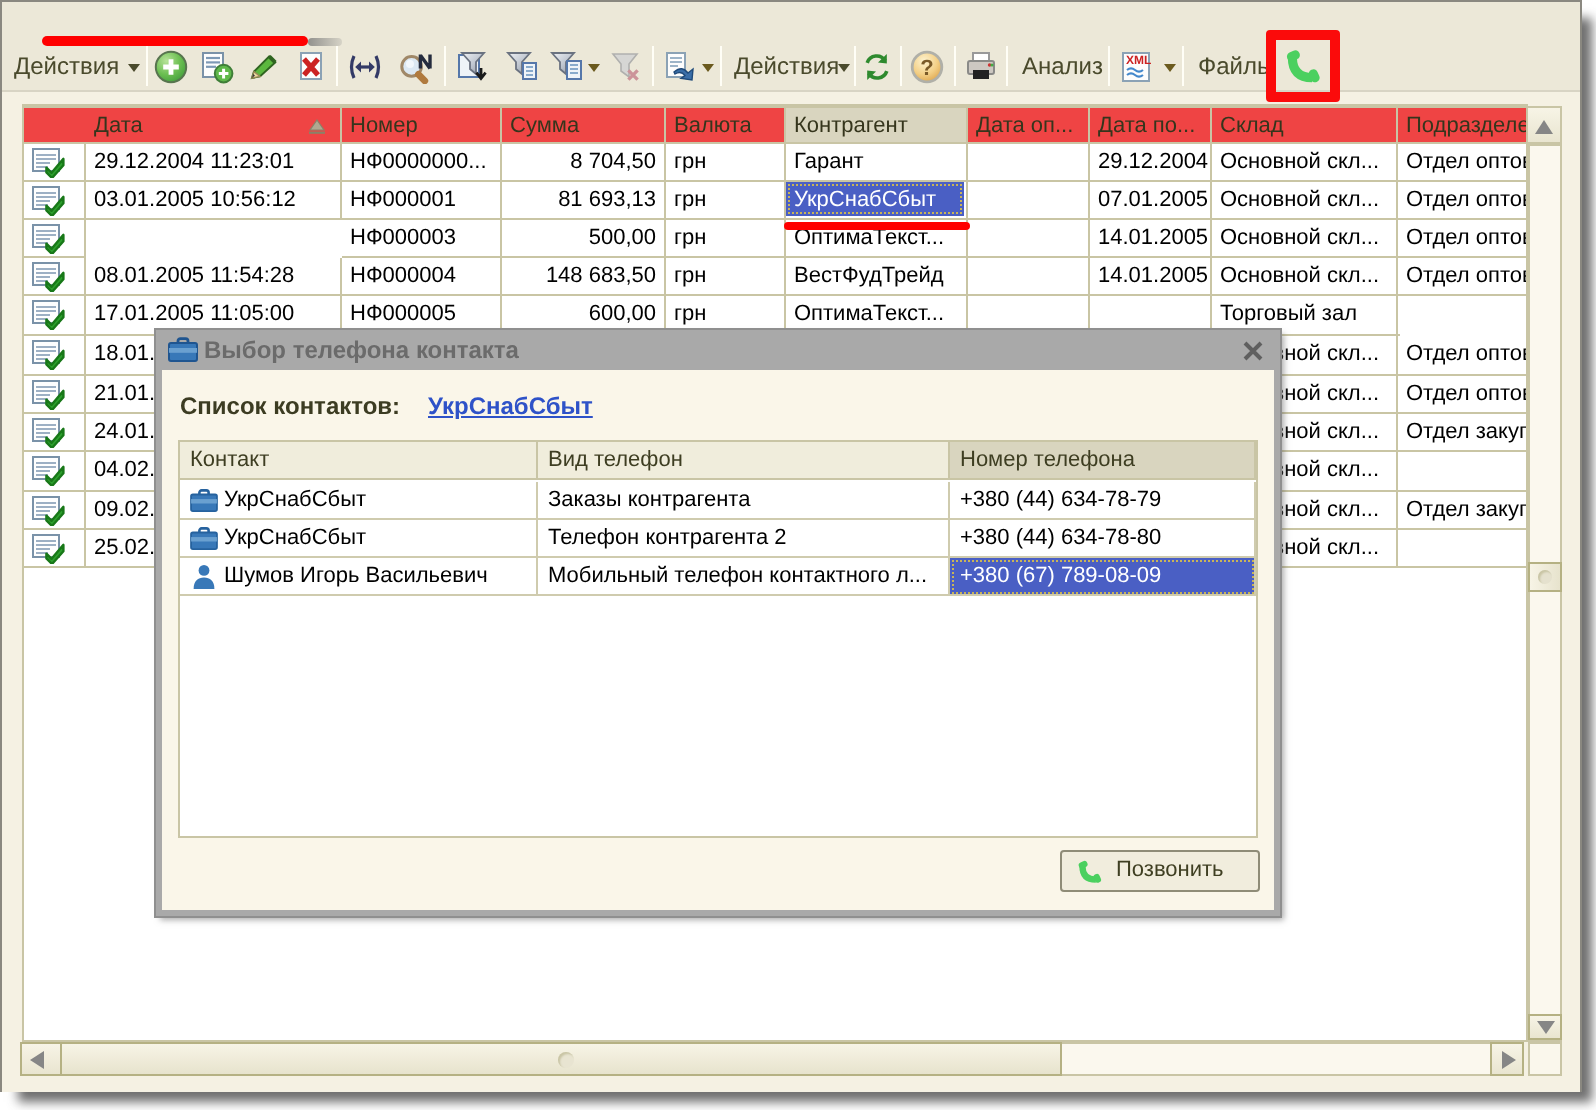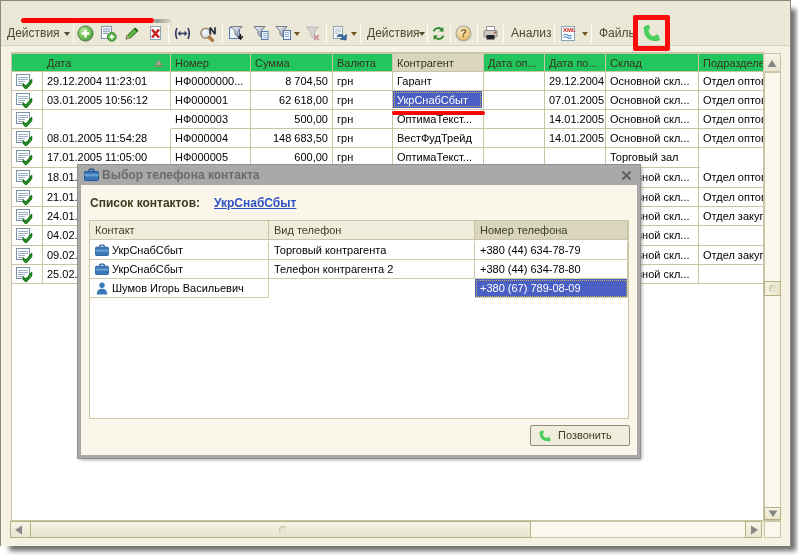--- a/index.html
+++ b/index.html
@@ -6,21 +6,21 @@
 #titlebar{position:absolute;left:0;top:0;width:100%;height:18px;background:#a9a9a9;border-bottom:1px solid #8e8e8e}
 #titlebar .ticon{position:absolute;left:3px;top:2px;width:13px;height:14px}
 #titlebar .ttext{position:absolute;left:23px;top:1px;font-size:13px;font-weight:bold;color:#717171;letter-spacing:0px}
 .wc{position:absolute;top:3px;color:#636363}
 #toolbar{position:absolute;left:0;top:19px;width:100%;height:26px;background:#ECE8D8;border-bottom:1px solid #d8d4c4}
 .tbtext{position:absolute;top:6px;font-size:12px;color:#4a4a2c}
 .tsep{position:absolute;top:3px;height:20px;width:1px;background:#cfcbb9;border-right:1px solid #fffef6}
 .ticn{position:absolute;top:5px;width:17px;height:17px}
 .darr{position:absolute;top:12px;width:0;height:0;border-left:3px solid transparent;border-right:3px solid transparent;border-top:4px solid #4a4a2c}
 #client{position:absolute;left:0;top:45px;width:789px;height:500px;background:#F5F1E3}
-.hdr{position:absolute;top:0;height:19px;background:#22c55e;border:1px solid #c9c5a5;border-left:none;font-size:11px;color:#35351c;line-height:18px;padding-left:4px;overflow:hidden;white-space:nowrap}
+.hdr{position:absolute;top:0;height:19px;background:#ef4444;border:1px solid #c9c5a5;border-left:none;font-size:11px;color:#35351c;line-height:18px;padding-left:4px;overflow:hidden;white-space:nowrap}
 .hdr.first{border-left:1px solid #c9c5a5}
 .row{position:absolute;height:20px;overflow:hidden}
 .cell{position:absolute;top:0;height:100%;border-right:1px solid #c9c5a4;border-bottom:1px solid #c9c5a4;font-size:11px;color:#000;line-height:19px;padding-left:4px;white-space:nowrap;overflow:hidden;background:#fff}
 .cell.first{border-left:1px solid #c9c5a4}
 .cell.num{text-align:right;padding-right:4px;padding-left:0}
 .cell.ls{}
 
 #dlg{position:absolute;left:77px;top:164px;width:562px;height:293px;background:#a9a9a9;outline:1px solid #8f8f8f;box-shadow:2px 2px 3px rgba(90,90,90,.5)}
 #dlgtitle{position:absolute;left:0;top:0;width:100%;height:20px;background:#a9a9a9}
 #dlgtitle .dtext{position:absolute;left:24px;top:3px;font-size:12px;font-weight:bold;color:#6b6b6b}
@@ -217,21 +217,21 @@
             <svg style="position:absolute;left:4px;top:2px" width="17" height="15" viewBox="0 0 17 15">
               <g shape-rendering="crispEdges">
                 <rect x="0.5" y="0.5" width="13" height="11" fill="#fefefe" stroke="#7a92a8"></rect>
                 <path d="M2 3.5h10M2 5.5h10M2 7.5h7M2 9.5h6" stroke="#9db0c4" stroke-width="1" fill="none"></path>
               </g>
               <path d="M7.2 9.8 L9.8 12.4 L15.7 5.4 L15.7 8.6 L10 15 L7.2 12.2 Z" fill="#2da02d" stroke="#187818" stroke-width="1.2" stroke-linejoin="round"></path>
             </svg>
           </div>
           <div class="cell" style="left:32px;width:128px">03.01.2005 10:56:12</div>
           <div class="cell" style="left:160px;width:80px">НФ000001</div>
-          <div class="cell num" style="left:240px;width:82px">62 618,00</div>
+          <div class="cell num" style="left:240px;width:82px">81 693,13</div>
           <div class="cell" style="left:322px;width:60px">грн</div>
           <div class="cell" style="left:382px;width:91px">
             <span class="sel" style="position:absolute;left:0;top:0;right:1px;bottom:1px;line-height:18px;padding-left:4px">УкрСнабСбыт</span>
           </div>
           <div class="cell" style="left:473px;width:61px"></div>
           <div class="cell" style="left:534px;width:61px">07.01.2005</div>
           <div class="cell" style="left:595px;width:93px">Основной скл...</div>
           <div class="cell ls" style="left:688px;width:65px">Отдел оптовых прод</div>
         </div>
   <div class="row" style="left:10px;top:64px;width:753px;height:19px">
@@ -459,37 +459,38 @@
   <div id="dtab">
    <div class="dhdr" style="left:0;top:0;width:179px">Контакт</div>
    <div class="dhdr" style="left:179px;top:0;width:206px">Вид телефон</div>
    <div class="dhdr" style="left:385px;top:0;width:153px;background:#D9D5BF">Номер телефона</div>
    <div class="drow" style="left:0;top:20px;width:538px">
     <div class="dcell" style="left:0;width:179px;padding-left:22px"><svg class="bfc" style="position:absolute;left:5px;top:3px" width="14" height="12" viewBox="0 0 15 13">
               <rect x="0.5" y="3.5" width="14" height="9" rx="1" fill="#3878b8" stroke="#26629e"></rect>
               <path d="M5 3.5 V2.5 a1.2 1.2 0 0 1 1.2-1.2 h2.6 a1.2 1.2 0 0 1 1.2 1.2 V3.5" fill="none" stroke="#26629e" stroke-width="1.4"></path>
               <rect x="0.5" y="6" width="14" height="2.4" fill="#6aa0d0"></rect>
             </svg>УкрСнабСбыт</div>
-    <div class="dcell" style="left:179px;width:206px">Торговый контрагента</div>
+    <div class="dcell" style="left:179px;width:206px">Заказы контрагента</div>
     <div class="dcell" style="left:385px;width:153px">+380 (44) 634-78-79</div>
    </div>
    <div class="drow" style="left:0;top:39px;width:538px">
     <div class="dcell" style="left:0;width:179px;padding-left:22px"><svg class="bfc" style="position:absolute;left:5px;top:3px" width="14" height="12" viewBox="0 0 15 13">
               <rect x="0.5" y="3.5" width="14" height="9" rx="1" fill="#3878b8" stroke="#26629e"></rect>
               <path d="M5 3.5 V2.5 a1.2 1.2 0 0 1 1.2-1.2 h2.6 a1.2 1.2 0 0 1 1.2 1.2 V3.5" fill="none" stroke="#26629e" stroke-width="1.4"></path>
               <rect x="0.5" y="6" width="14" height="2.4" fill="#6aa0d0"></rect>
             </svg>УкрСнабСбыт</div>
     <div class="dcell" style="left:179px;width:206px">Телефон контрагента 2</div>
     <div class="dcell" style="left:385px;width:153px">+380 (44) 634-78-80</div>
    </div>
    <div class="drow" style="left:0;top:58px;width:538px">
     <div class="dcell" style="left:0;width:179px;padding-left:22px"><svg style="position:absolute;left:6px;top:3px" width="12" height="13" viewBox="0 0 12 13">
               <circle cx="6" cy="3.2" r="2.7" fill="#3878b8"></circle>
               <path d="M0.8 12.5 C0.8 8.5 3 6.8 6 6.8 C9 6.8 11.2 8.5 11.2 12.5 Z" fill="#3878b8"></path>
             </svg>Шумов Игорь Васильевич</div>
+    <div class="dcell" style="left:179px;width:206px">Мобильный телефон контактного л...</div>
     <div class="dcell sel" style="left:385px;width:153px">+380 (67) 789-08-09</div>
    </div>
   </div>
   <div id="callbtn">
         <svg style="position:absolute;left:6px;top:3px" width="15" height="15" viewBox="0 0 22 22">
           <path d="M6.2 6 C6.2 12.5 9.5 15.8 16 15.8" fill="none" stroke="#4bd05f" stroke-width="4.6"></path>
           <rect x="3.4" y="2.6" width="6.6" height="4.6" rx="2.2" fill="#4bd05f" transform="rotate(-24 6.7 4.9)"></rect>
           <rect x="14.8" y="11.6" width="4.6" height="6.6" rx="2.2" fill="#4bd05f" transform="rotate(-24 17.1 14.9)"></rect>
         </svg>
         <span style="position:absolute;left:27px;top:0">Позвонить</span>

